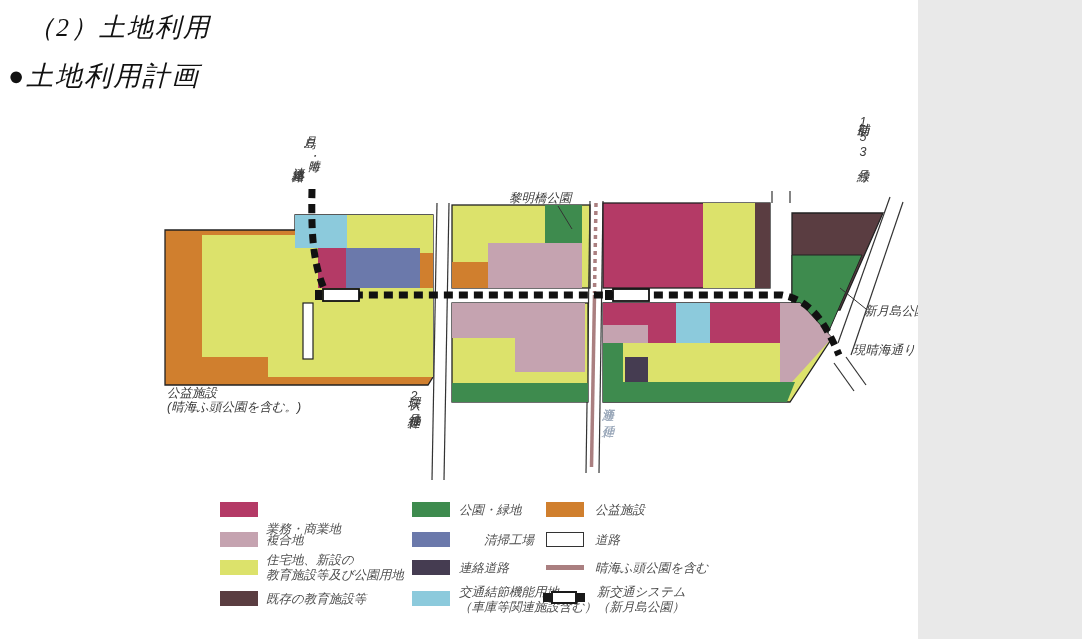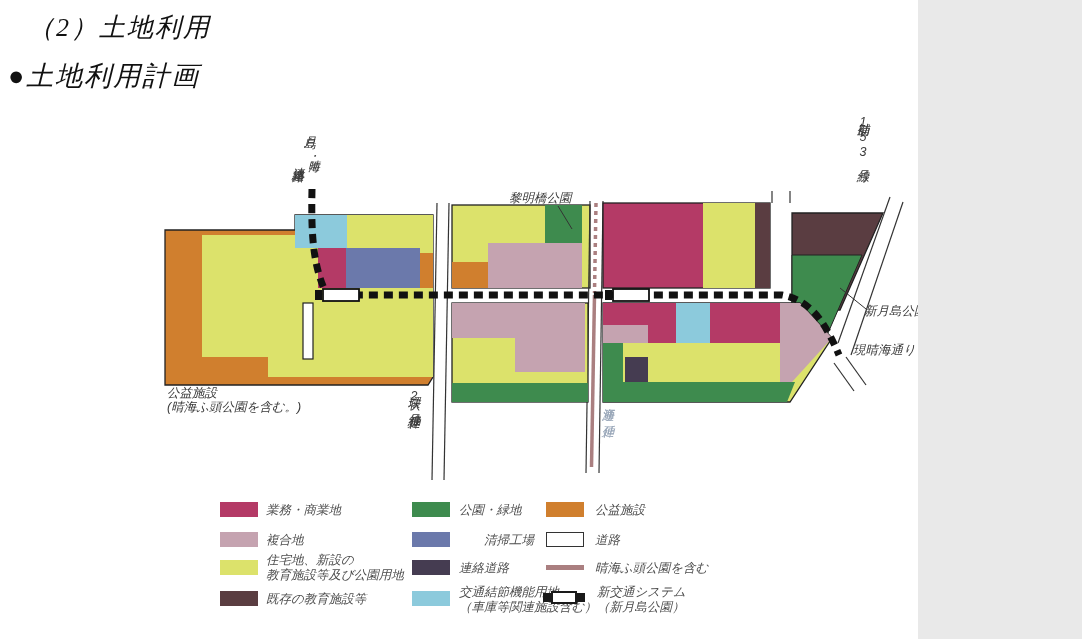--- a/index.html
+++ b/index.html
@@ -103,21 +103,21 @@
     <div class="mlabel" style="left:673px; top:238px;margin-left:40px;">現晴海通り</div>
     <div class="mlabel" style="left:27px; top:281px;">公益施設</div>
     <div class="mlabel" style="left:27px; top:295px;">(晴海ふ頭公園を含む。)</div>
     <div class="mlabel vtext" style="left:267px; top:282px;">環状2号線延伸</div>
     <div class="mlabel vtext" style="left: 461px; top: 293px; color: rgb(152, 166, 184);">海通り延伸</div>
   </div>
 
   <div class="legend">
 
     <div class="chip" style="left: 220px; top: 502px; background-color: rgb(180, 58, 102);"></div>
-    <div class="llabel" style="left:266px; top:503px;">業務・商業地</div>
+    <div class="llabel" style="left:266px; top:522px;">業務・商業地</div>
 
     <div class="chip" style="left: 220px; top: 532px; background-color: rgb(197, 163, 176);"></div>
     <div class="llabel" style="left:266px; top:533px;">複合地</div>
 
     <div class="chip" style="left: 220px; top: 560px; background-color: rgb(220, 226, 107);"></div>
     <div class="llabel" style="left:266px; top:553px;">
       <div>住宅地、新設の</div>
       <div>教育施設等及び公園用地</div>
     </div>
 

